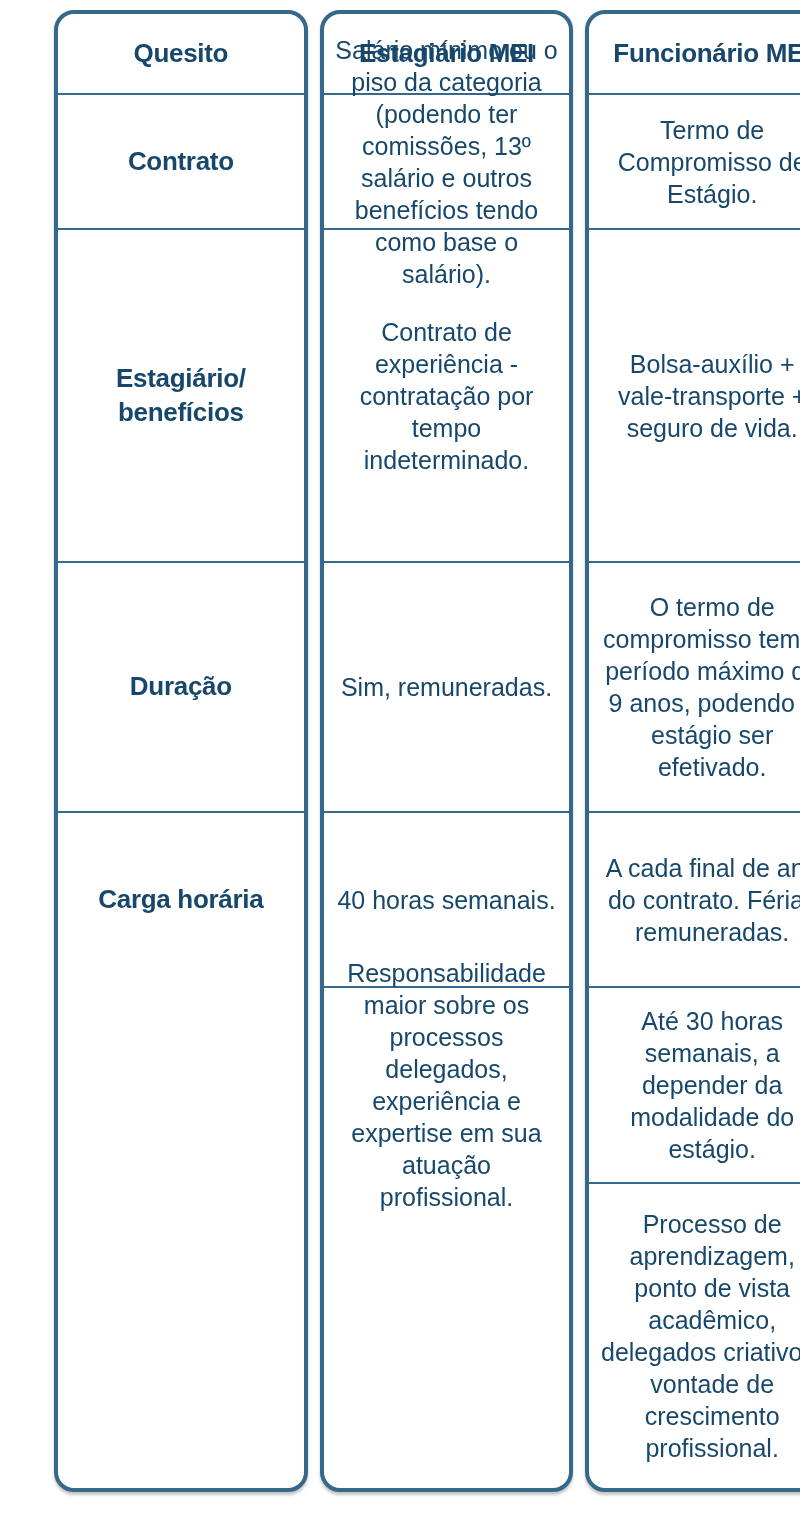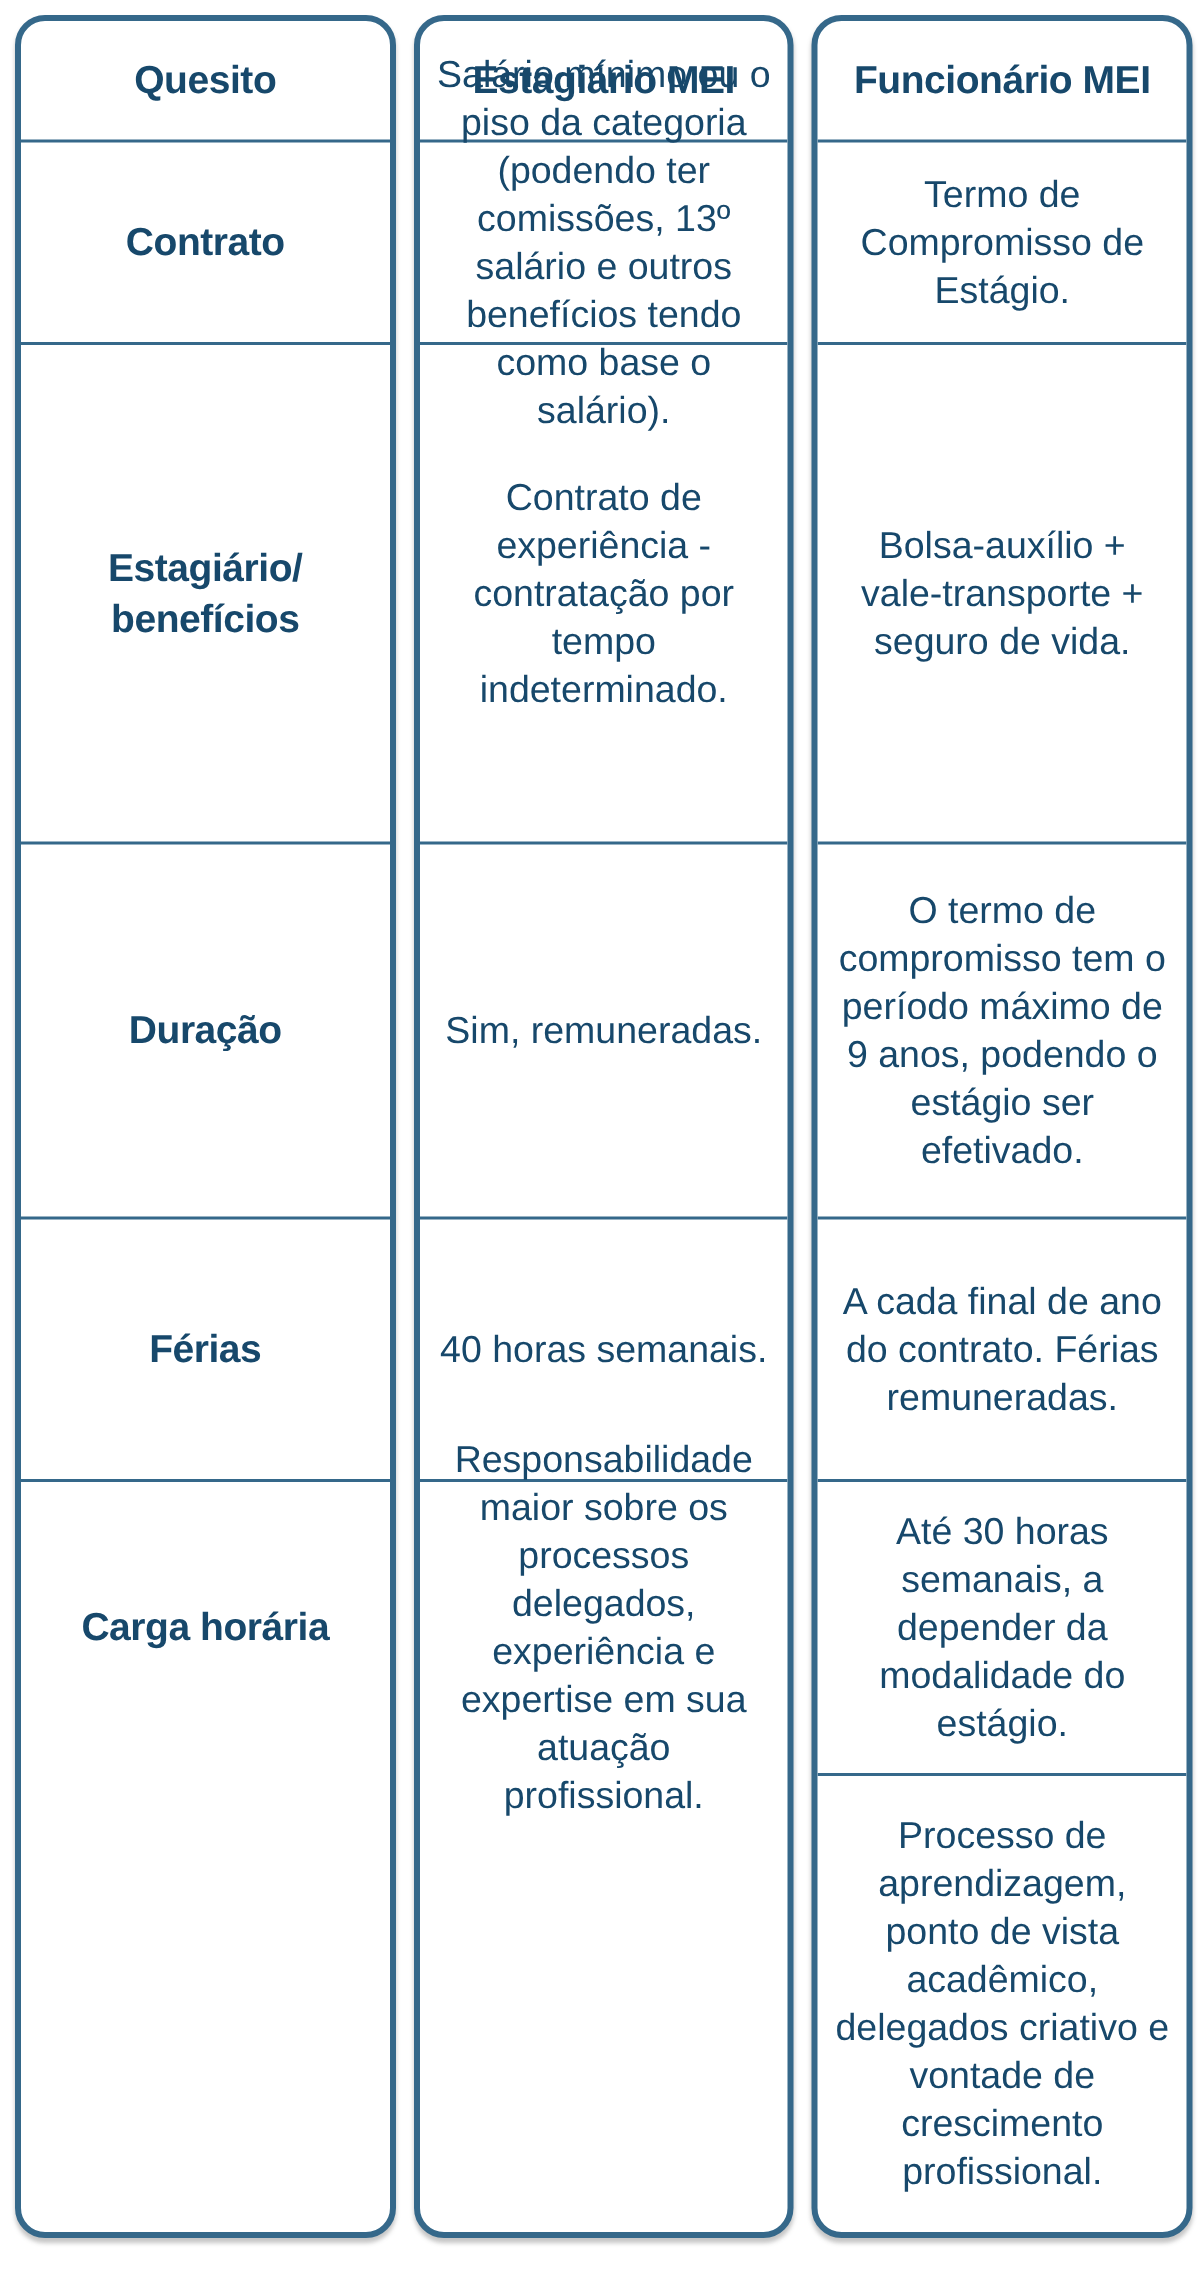--- a/index.html
+++ b/index.html
@@ -8,20 +8,21 @@
     background: #ffffff;
     width: 800px;
     font-family: "Liberation Sans", "DejaVu Sans", sans-serif;
   }
 
   .page {
     position: relative;
     width: 740px;
     height: 1518px;
     background: #ffffff;
+    margin-left: 44px;
   }
 
   .table-wrap {
     position: absolute;
     left: 10px;
     top: 10px;
     width: 785px;
     display: flex;
     gap: 12px;
   }
@@ -65,21 +66,20 @@
 <body>
 
 <div class="page">
   <div class="table-wrap">
 
     <div class="card label-col">
       <div class="cell header">Quesito</div>
       <div class="cell">Contrato</div>
       <div class="cell">Estagiário/ benefícios</div>
       <div class="cell">Duração</div>
-      <div class="cell">Férias</div>
       <div class="cell">Carga horária</div>
     </div>
 
     <div class="card">
       <div class="cell header">Estagiário MEI</div>
       <div class="cell">Salário mínimo ou o piso da categoria (podendo ter comissões, 13º salário e outros benefícios tendo como base o salário).</div>
       <div class="cell">Contrato de experiência - contratação por tempo indeterminado.</div>
       <div class="cell">Sim, remuneradas.</div>
       <div class="cell">40 horas semanais.</div>
       <div class="cell">Responsabilidade maior sobre os processos delegados, experiência e expertise em sua atuação profissional.</div>

